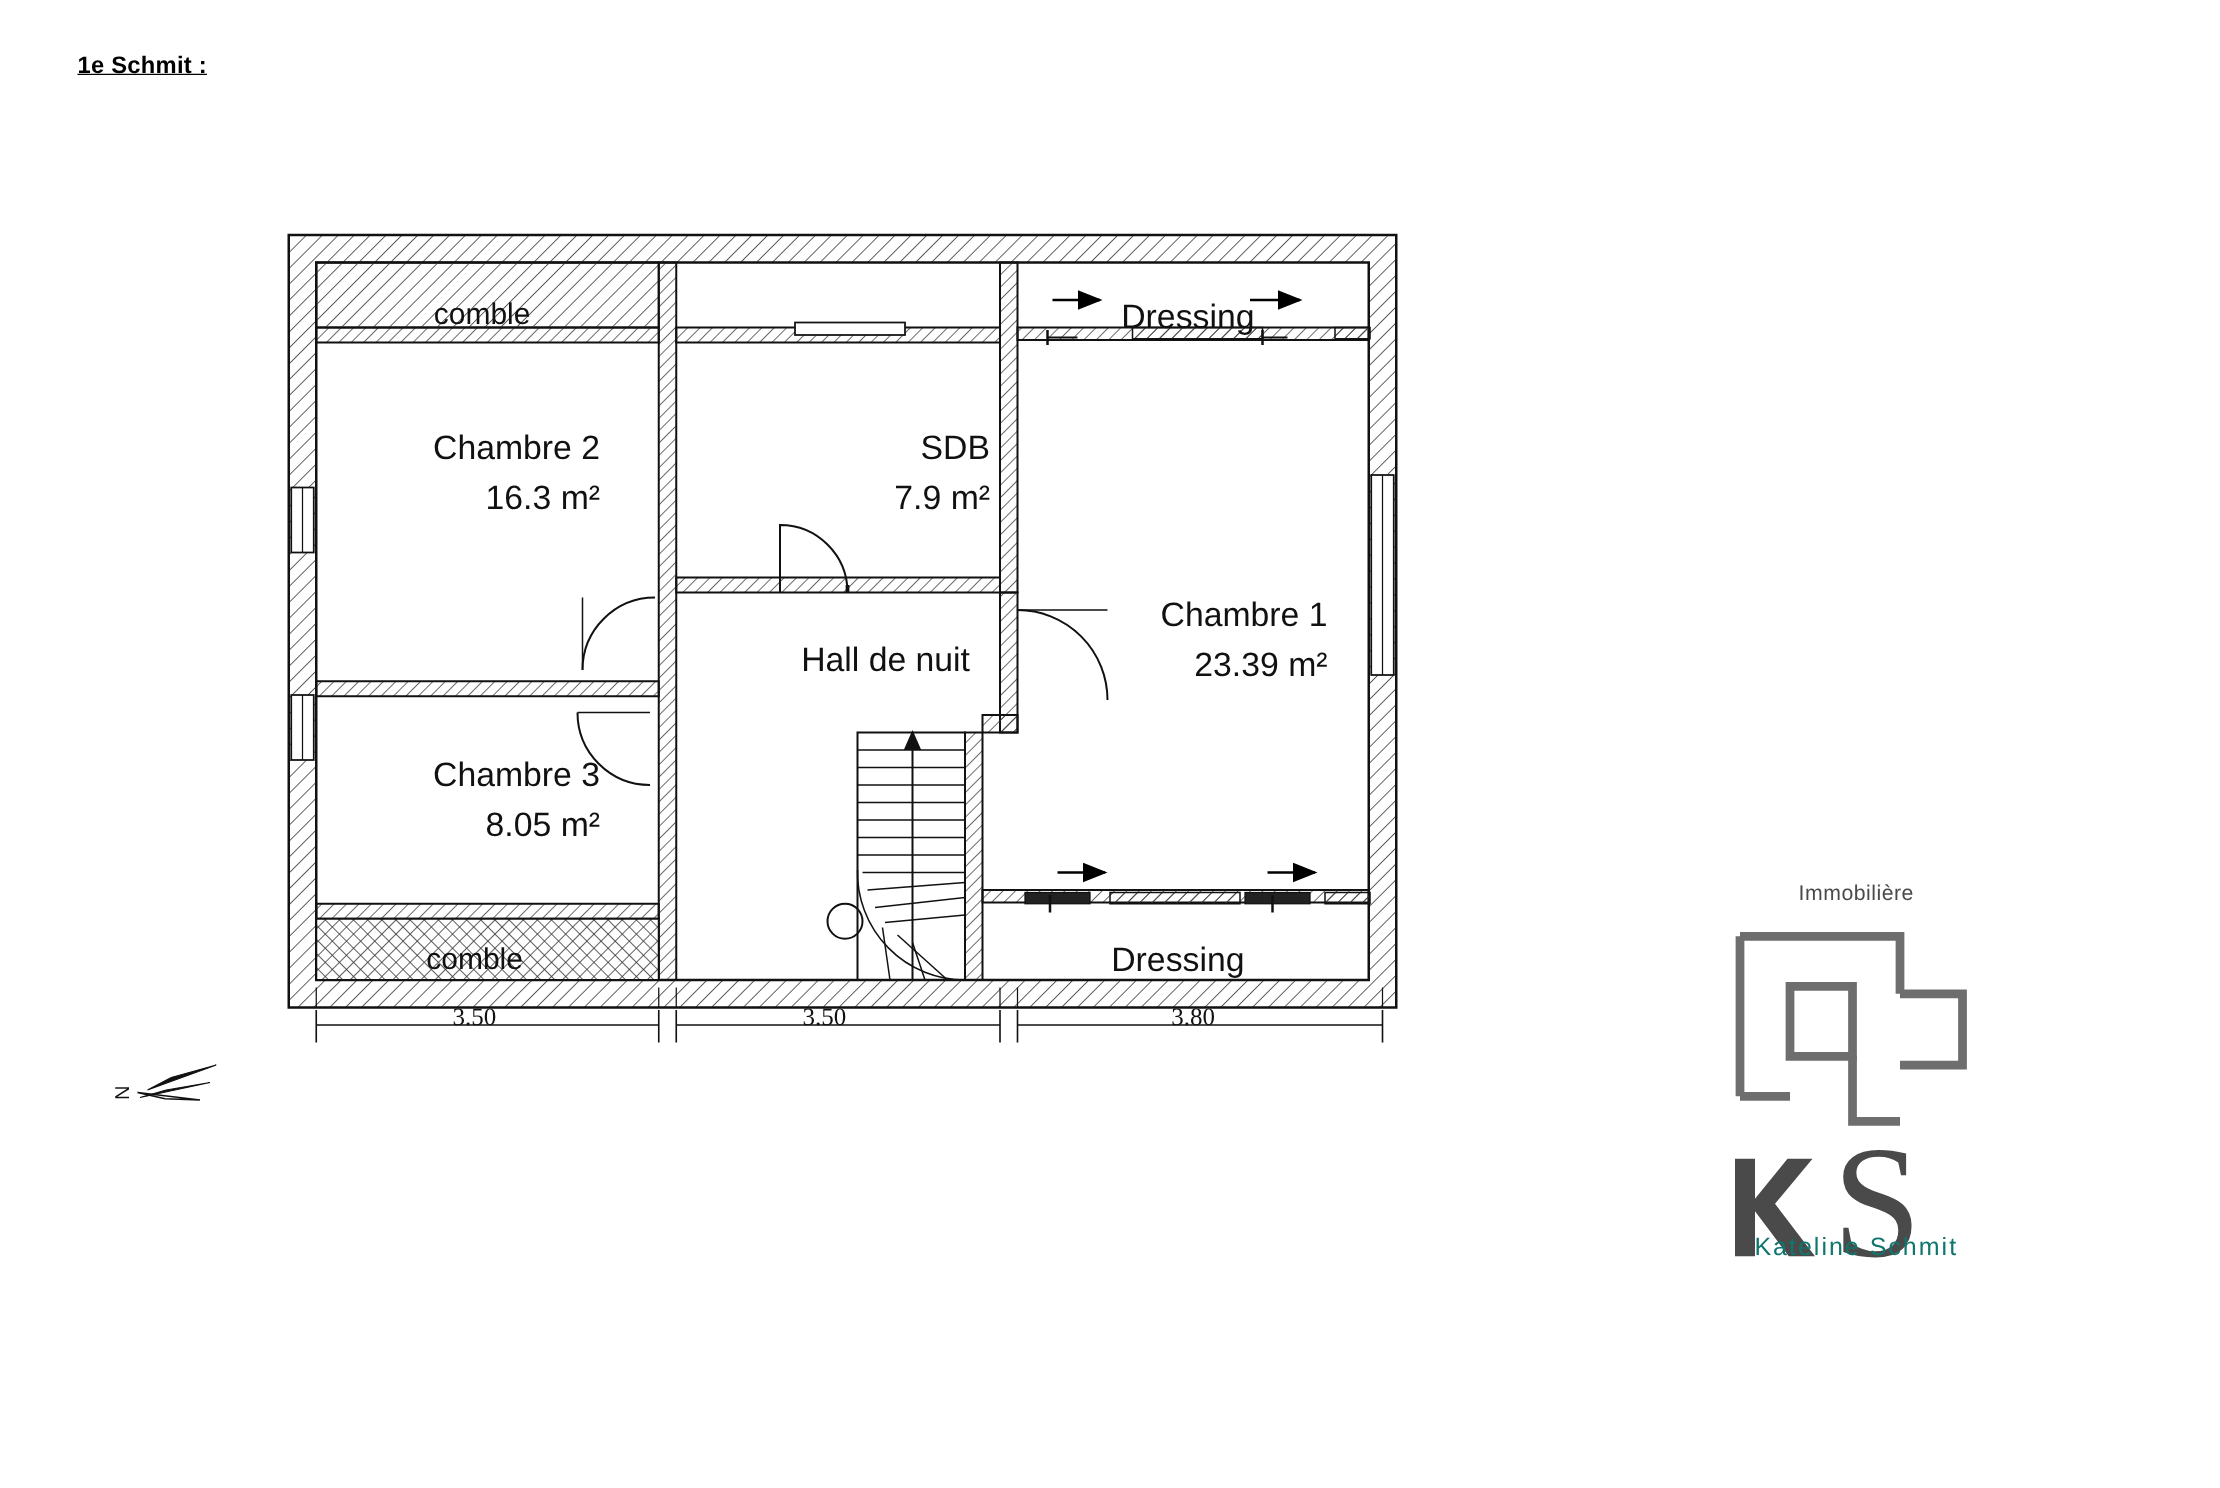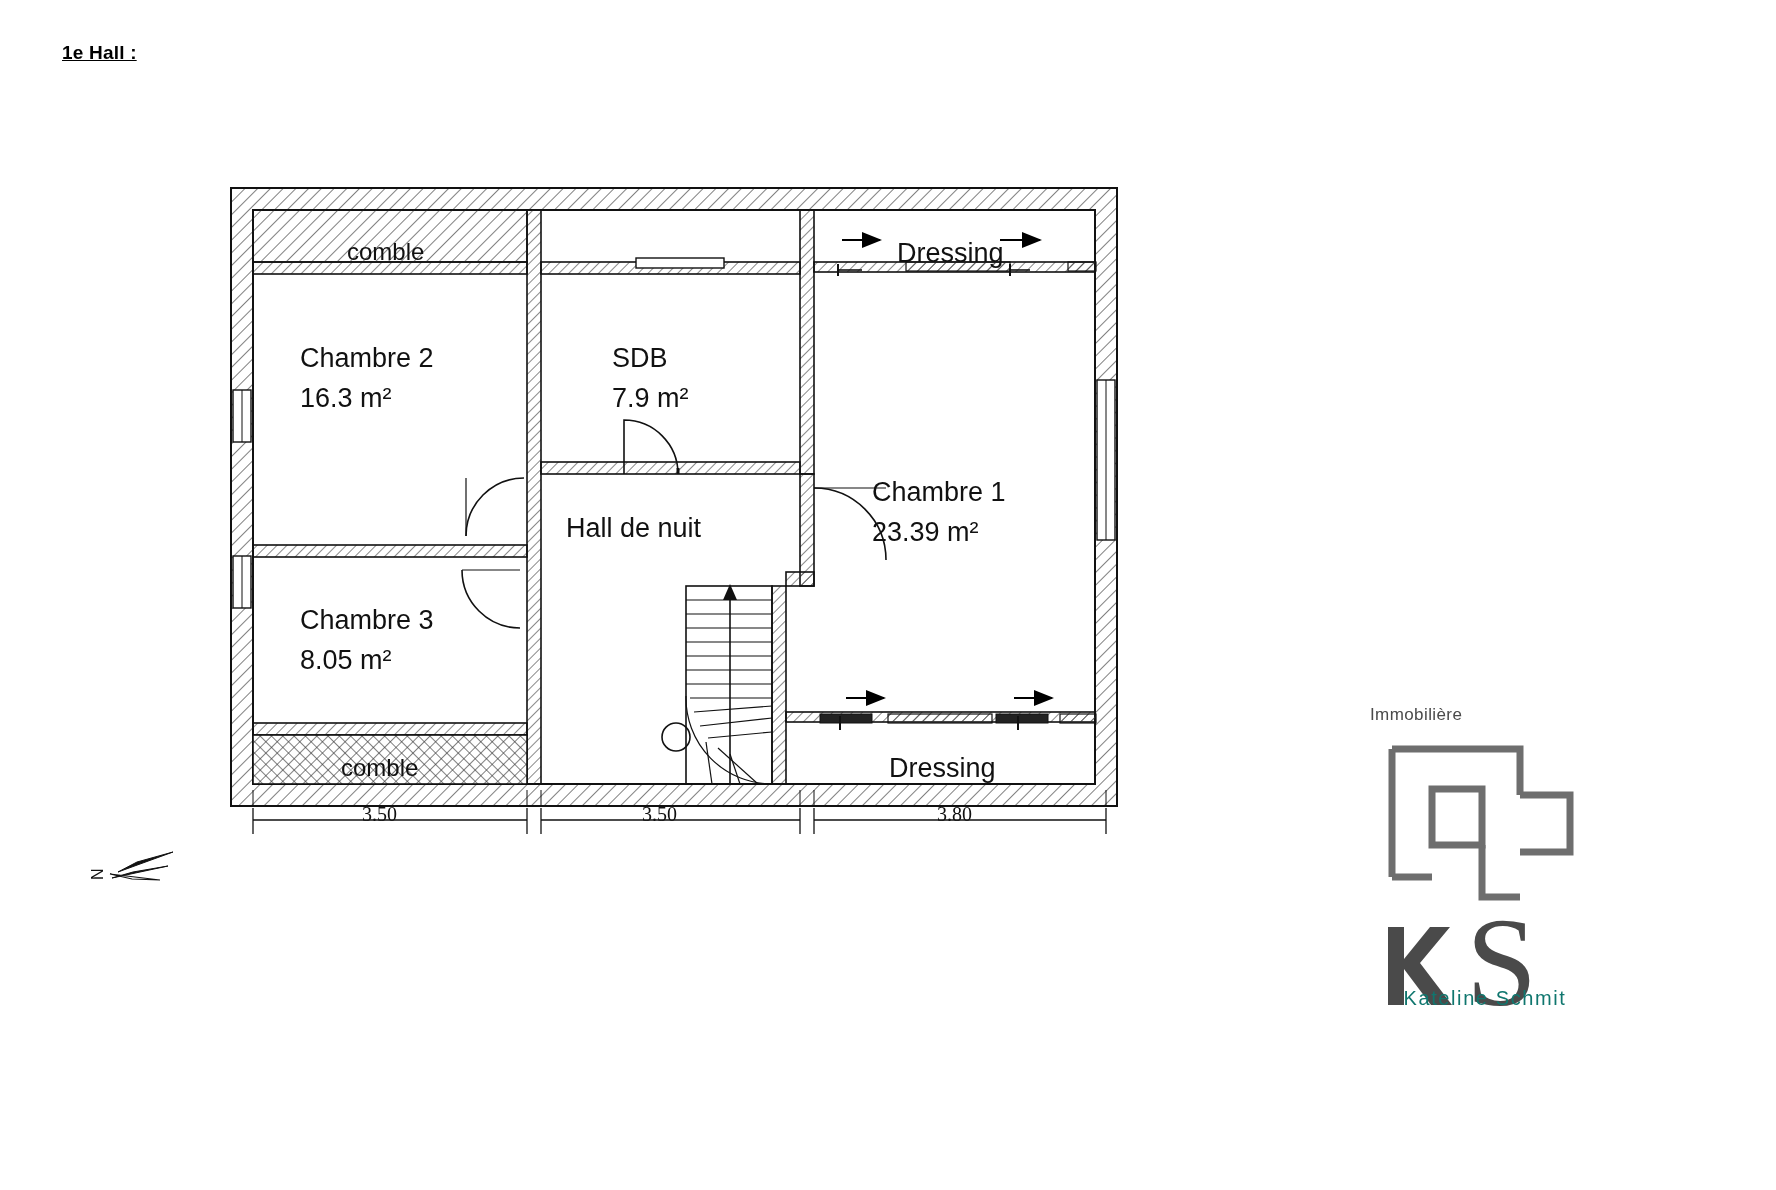--- a/index.html
+++ b/index.html
@@ -29,21 +29,21 @@
   #plan-wrap {
     position: absolute;
     left: 0;
     top: 0;
     width: 1776px;
     height: 1190px;
   }
 
   .room-label {
     position: absolute;
-    text-align: left;
+    text-align: right;
     font-size: 27px;
     line-height: 40px;
     white-space: nowrap;
     color: #111;
   }
   .room-label .area {
     display: block;
   }
   .hatch-label {
     position: absolute;
@@ -66,40 +66,40 @@
     left: 1370px;
     top: 705px;
     width: 230px;
     height: 330px;
   }
   #logo-top-text {
     position: absolute;
     left: 0;
     top: 0;
     width: 230px;
-    text-align: left;
+    text-align: center;
     font-size: 17px;
     color: #4a4a4a;
     letter-spacing: 0.4px;
   }
   #logo-bottom-text {
     position: absolute;
     left: 0;
     top: 282px;
     width: 230px;
     text-align: center;
     font-size: 20px;
     color: #0f766e;
     letter-spacing: 1.6px;
   }
 </style>
 </head>
 <body>
 
-<div id="page-title">1e Hall :</div>
+<div id="page-title">1e Schmit :</div>
 
 <div id="plan-wrap">
 <svg width="1776" height="1190" viewBox="0 0 1776 1190">
   <defs>
     <pattern id="hatch45" width="9" height="9" patternTransform="rotate(45)" patternUnits="userSpaceOnUse">
       <line x1="0" y1="0" x2="0" y2="9" stroke="#4a4a4a" stroke-width="1.4"></line>
     </pattern>
     <pattern id="hatch45b" width="7" height="7" patternTransform="rotate(45)" patternUnits="userSpaceOnUse">
       <line x1="0" y1="0" x2="0" y2="7" stroke="#3a3a3a" stroke-width="1.2"></line>
     </pattern>

